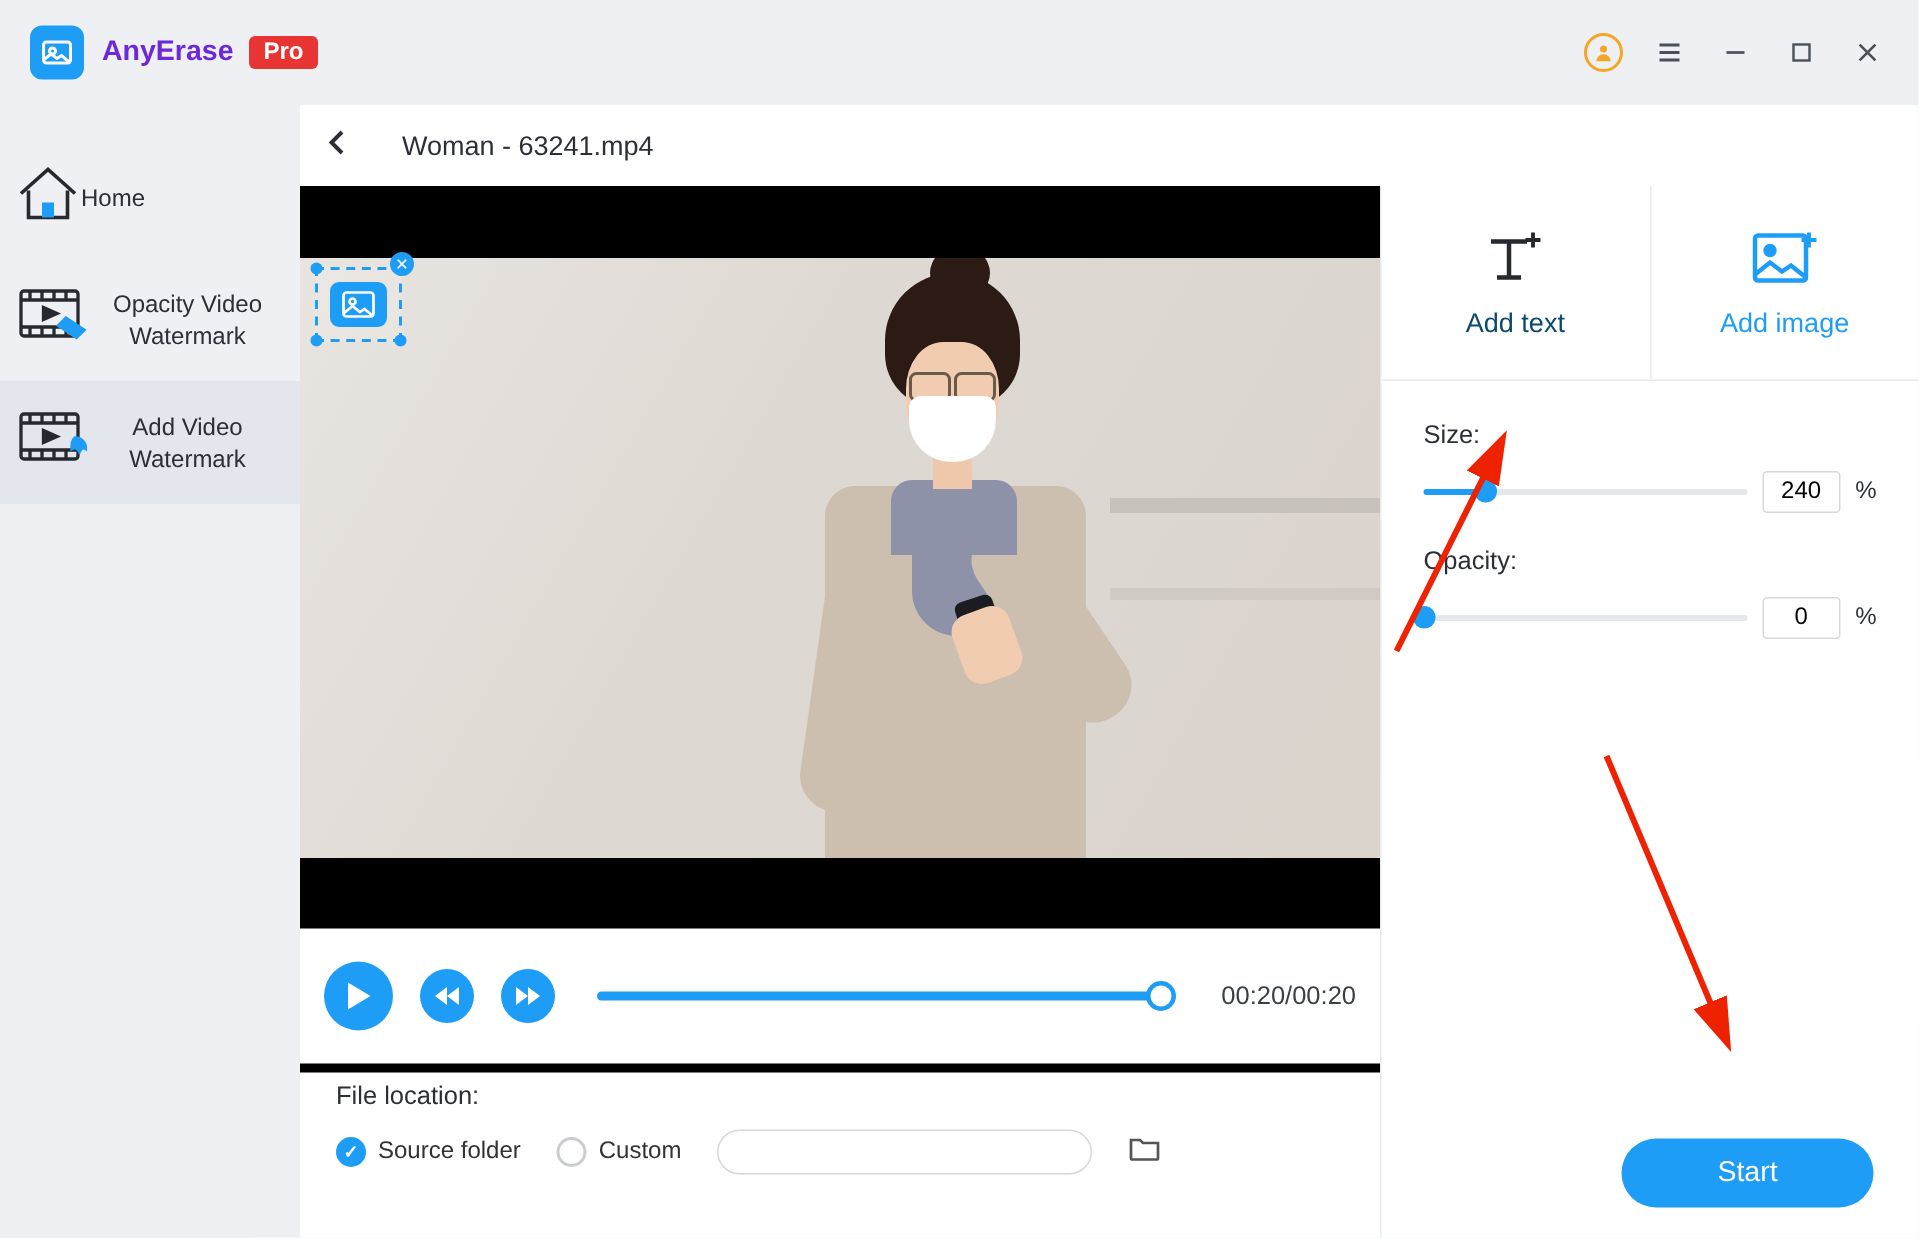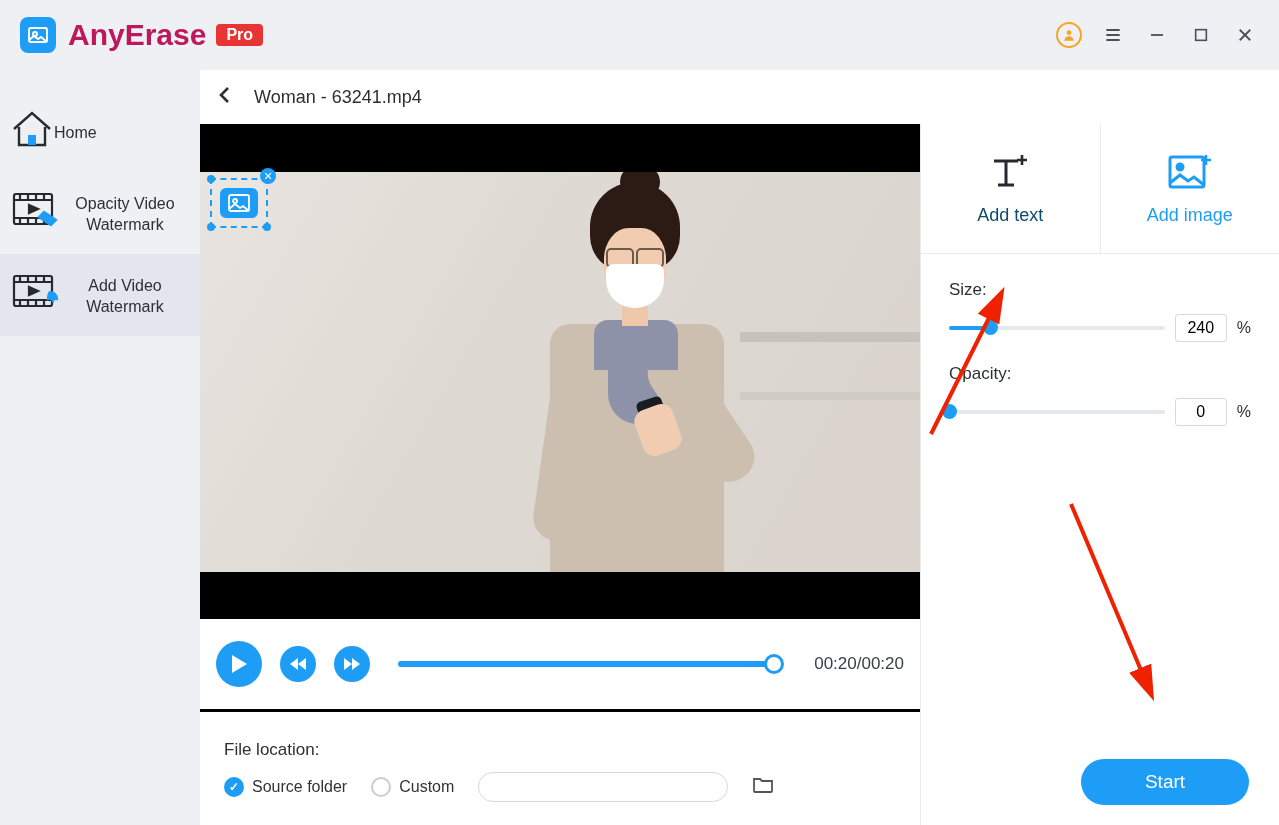--- a/index.html
+++ b/index.html
@@ -2,38 +2,38 @@
 <html><head>
 <meta charset="utf-8">
 <style>
 * { box-sizing: border-box; margin: 0; padding: 0; font-family: -apple-system, BlinkMacSystemFont, "Segoe UI", Arial, sans-serif; }
 body { width: 1279px; height: 825px; background: #eef0f4; overflow: hidden; position: relative; }
 
 
 .titlebar { height: 70px; display: flex; align-items: center; padding: 0 20px; }
 .app-logo { width: 36px; height: 36px; border-radius: 8px; background: #1e9df7; display: flex; align-items: center; justify-content: center; margin-right: 12px; }
 .app-logo svg { width: 24px; height: 24px; }
-.app-name { font-size: 30px; font-weight: 600; color: #be185d; margin-right: 10px; }
+.app-name { font-size: 19px; font-weight: 600; color: #6d28d9; margin-right: 10px; }
 .pro-badge { background: #e93434; color: white; font-size: 16px; font-weight: 600; padding: 2px 10px; border-radius: 4px; }
 .titlebar-spacer { flex: 1; }
 .titlebar-btn { width: 28px; height: 28px; display: flex; align-items: center; justify-content: center; margin-left: 16px; color: #4a5058; cursor: pointer; }
 .user-icon { width: 26px; height: 26px; border-radius: 50%; border: 2px solid #f5a623; display: flex; align-items: center; justify-content: center; }
 
 
 .layout { display: flex; height: calc(100% - 70px); }
 .sidebar { width: 200px; display: flex; flex-direction: column; padding-top: 20px; }
 .sidebar-item { display: flex; align-items: center; padding: 18px 10px 14px; cursor: pointer; text-align: center; }
 .sidebar-item.active { background: #e3e6ec; }
 .sidebar-icon { height: 42px; display: flex; align-items: center; justify-content: center; margin-bottom: 8px; }
 .sidebar-label { font-size: 16px; color: #2c3036; line-height: 1.3; }
 
 .main { flex: 1; background: #fff; display: flex; flex-direction: column; border-top-left-radius: 2px; }
 
 
-.breadcrumb { height: 54px; display: flex; align-items: center; padding: 0 18px; gap: 22px; }
+.breadcrumb { height: 54px; display: flex; align-items: center; padding: 0 18px; gap: 36px; }
 .back-btn { cursor: pointer; color: #2c3036; }
 .crumb-title { font-size: 18px; color: #2c3036; }
 
 .content { flex: 1; display: flex; min-height: 0; }
 
 
 .video-panel { width: 720px; display: flex; flex-direction: column; }
 .video-frame { position: relative; background: #000; height: 495px; display: flex; align-items: center; justify-content: center; }
 .video-img { width: 100%; height: 400px; background: linear-gradient(120deg, #e8e4df 0%, #ded9d3 40%, #dad4cd 100%); position: relative; overflow: hidden; }
 .figure { position: absolute; left: 300px; top: 10px; width: 260px; height: 400px; }
@@ -62,21 +62,21 @@
 .wm-box .close{position:absolute;right:-10px;top:-12px;width:16px;height:16px;background:#1e9df7;border-radius:50%;color:#fff;font-size:11px;display:flex;align-items:center;justify-content:center;}
 .wm-box .inner{position:absolute;inset:8px;background:#1e9df7;border-radius:6px;display:flex;align-items:center;justify-content:center;}
 
 .controls { height: 90px; display:flex; align-items:center; padding:0 16px; gap:18px; }
 .ctrl-btn{width:36px;height:36px;border-radius:50%;background:#1e9df7;display:flex;align-items:center;justify-content:center;cursor:pointer;}
 .ctrl-btn.big{width:46px;height:46px;}
 .seek{flex:1;height:6px;background:#1e9df7;border-radius:3px;position:relative;margin:0 10px;}
 .seek-thumb{position:absolute;right:-10px;top:-7px;width:20px;height:20px;border-radius:50%;background:#fff;border:3px solid #1e9df7;}
 .time{font-size:17px;color:#3b4046;margin-left:12px; white-space:nowrap;}
 
-.file-row{border-top:3px solid #000000;padding:28px 24px 0;}
+.file-row{border-top:6px solid #000000;padding:6px 24px 0;}
 .file-label{font-size:17px;color:#2c3036;margin-bottom:12px;}
 .file-opts{display:flex;align-items:center;gap:24px;}
 .radio{display:flex;align-items:center;gap:8px;font-size:16px;color:#333;}
 .radio .dot{width:20px;height:20px;border-radius:50%;border:2px solid #c9ccd1;display:flex;align-items:center;justify-content:center;}
 .radio.checked .dot{border-color:#1e9df7;background:#1e9df7;}
 .radio.checked .dot:after{content:"✓";color:#fff;font-size:12px;font-weight:bold;}
 .path-input{width:250px;height:30px;border:1px solid #d5d8dd;border-radius:15px;}
 .folder-ic{color:#555;}
 
 

